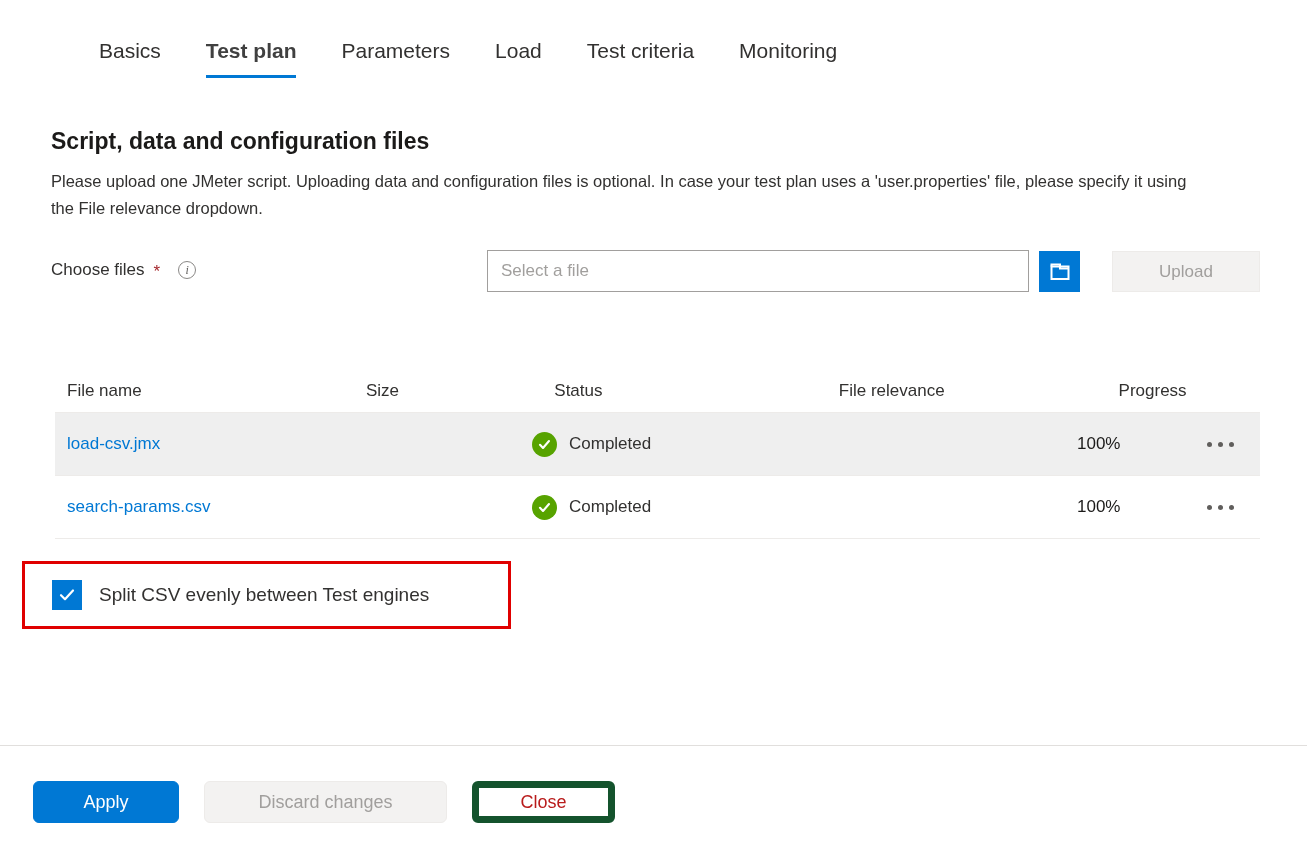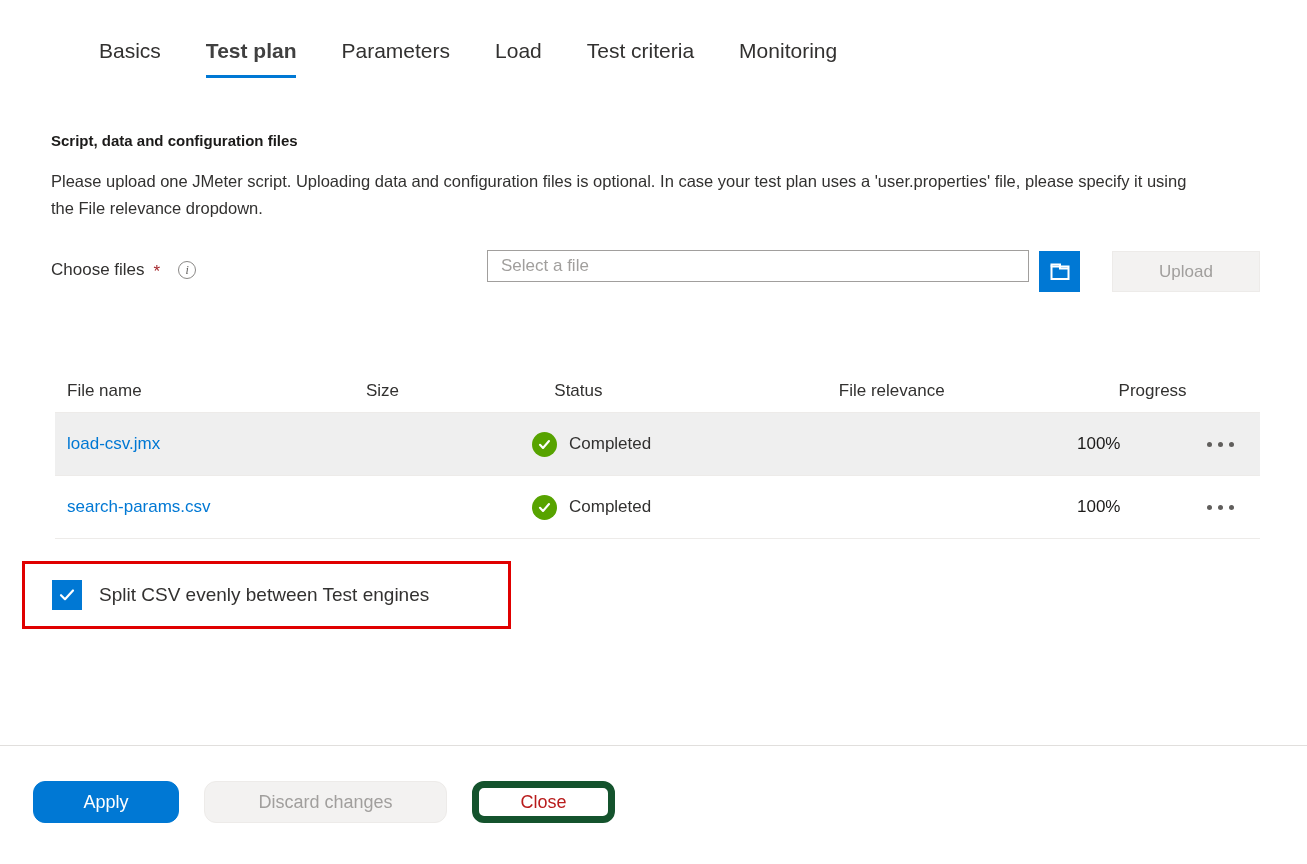--- a/index.html
+++ b/index.html
@@ -54,21 +54,21 @@
     bottom: 0;
     height: 3px;
     background: #0078d4;
   }
 
   
   .section-title {
     position: absolute;
     left: 51px;
     top: 127px;
-    font-size: 15px;
+    font-size: 23px;
     font-weight: bold;
     color: #1b1a19;
     line-height: 28px;
   }
   .section-desc {
     position: absolute;
     left: 51px;
     top: 168px;
     width: 1140px;
     font-size: 16.5px;
@@ -117,21 +117,21 @@
     margin-left: 14px;
     line-height: 1;
     cursor: pointer;
     font-family: "Liberation Serif", serif;
   }
   .file-input {
     position: absolute;
     left: 436px;
     top: 0;
     width: 542px;
-    height: 32px;
+    height: 42px;
     border: 1px solid #a19f9d;
     background: #ffffff;
     display: flex;
     align-items: center;
     padding: 12px 13px;
     font-size: 17px;
     color: #a19f9d;
     cursor: text;
   }
   .browse-btn {
@@ -279,21 +279,21 @@
     left: 33px;
     top: 781px;
     display: flex;
     align-items: center;
     gap: 25px;
   }
   .btn {
     height: 42px;
     font-size: 18px;
     font-family: "Liberation Sans", sans-serif;
-    border-radius: 12px;
+    border-radius: 6px;
     cursor: pointer;
     padding: 0 18px;
   }
   .btn-primary {
     background: #0078d4;
     border: 1px solid #0078d4;
     color: #ffffff;
     min-width: 146px;
     font-weight: normal;
   }

